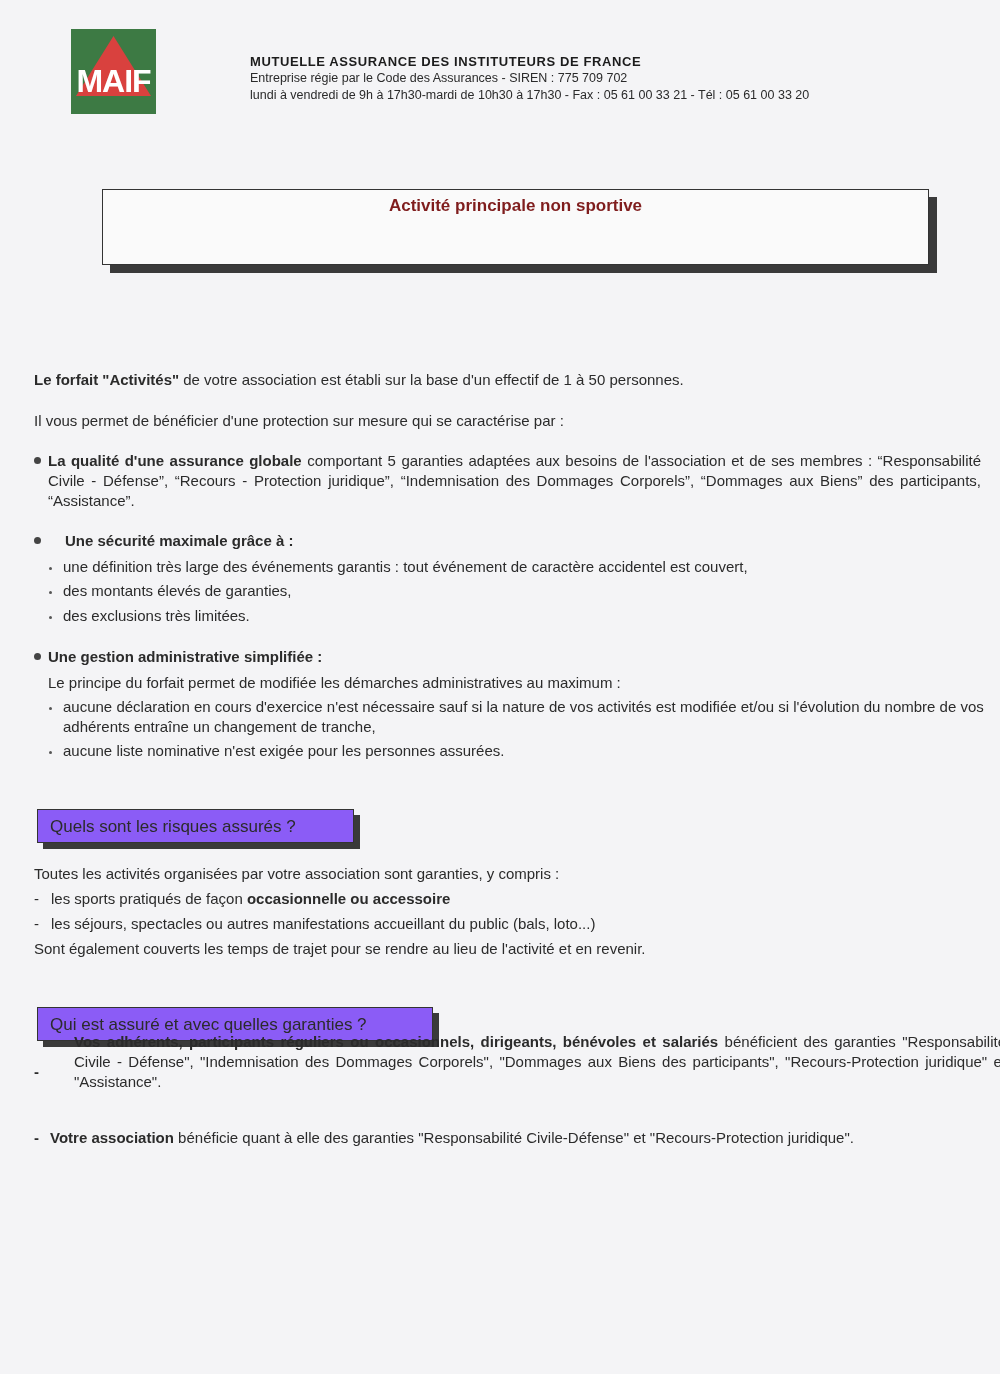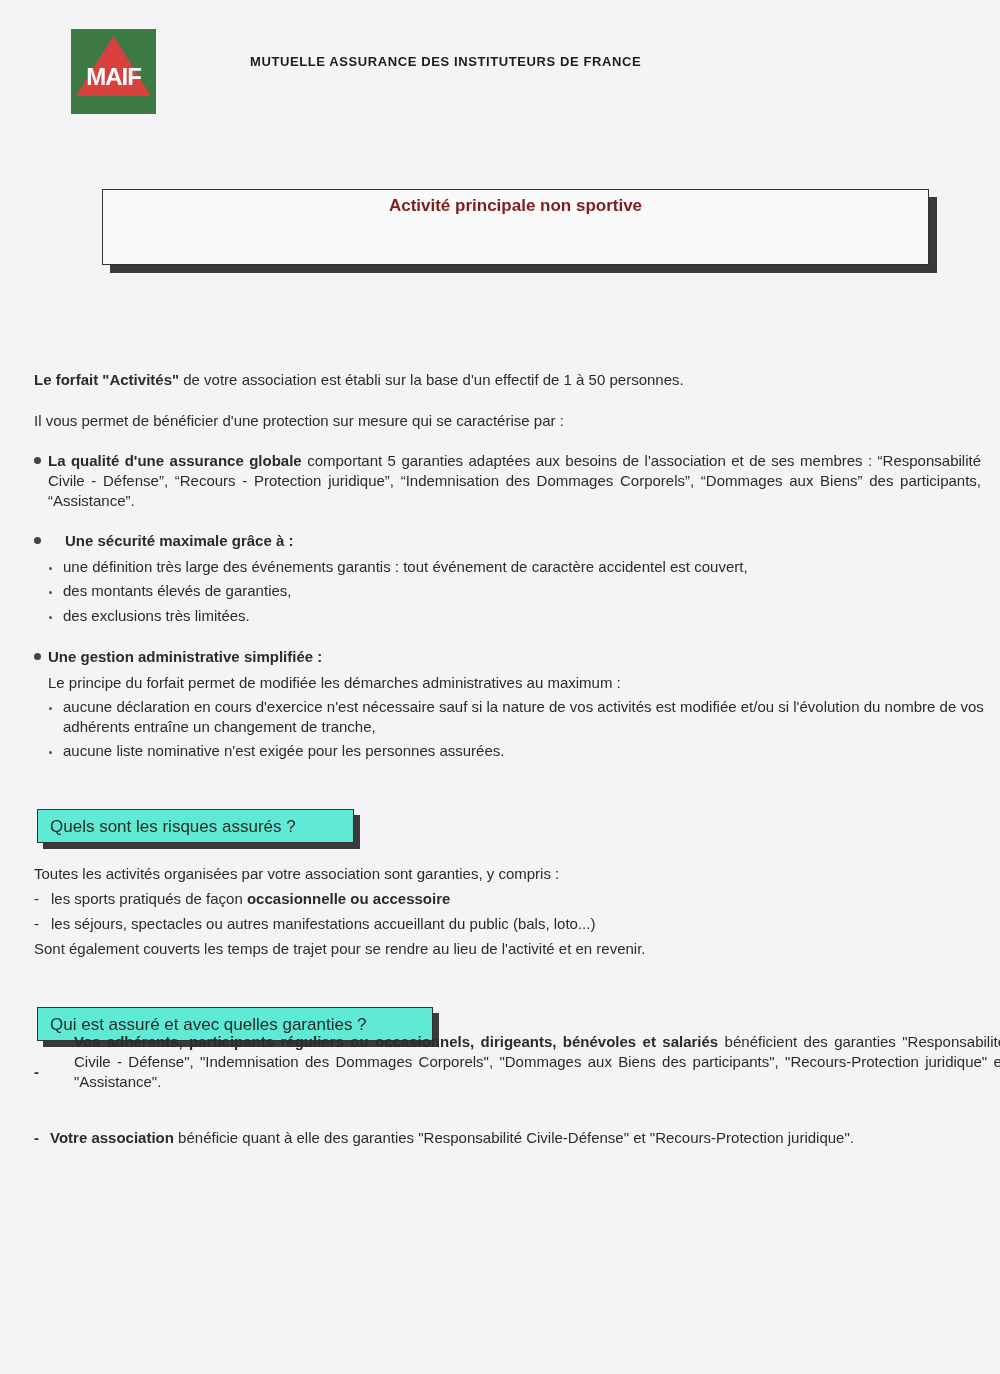--- a/index.html
+++ b/index.html
@@ -9,21 +9,21 @@
     position: relative; overflow: hidden;
     font-family: "Liberation Sans", sans-serif;
     color: #222;
   }
   .abs { position: absolute; }
   
   .logo { left: 71px; top: 29px; width: 85px; height: 85px; background: #3d7a44; overflow: hidden; }
   .logo svg { display: block; }
   .logo-text {
     position: absolute; left: 0; right: 0; top: 34px; text-align: center;
-    color: #fff; font-weight: bold; font-size: 24px; letter-spacing: -1px;
+    color: #fff; font-weight: bold; font-size: 32px; letter-spacing: -1px;
     font-family: "Liberation Sans", sans-serif;
   }
   
   .org { left: 250px; top: 53px; font-size: 12.5px; line-height: 17px; color: #2a2a2a; }
   .org .org-name { font-weight: bold; font-size: 13px; letter-spacing: 0.6px; color: #1c1c1c; }
   
   .title-box {
     left: 102px; top: 189px; width: 825px; height: 74px;
     border: 1px solid #333; background: #fafafa;
     box-shadow: 8px 8px 0 #3a3a3a;
@@ -36,38 +36,40 @@
   .b { font-weight: bold; }
   .justify { text-align: justify; text-align-last: left; }
   .bullet-dot {
     position: absolute; width: 7px; height: 7px; border-radius: 50%; background: #444;
   }
   .small-dot {
     position: absolute; width: 3px; height: 3px; border-radius: 50%; background: #555;
   }
   
   .sec-box {
-    border: 1px solid #333; background: #5eead4;
+    border: 1px solid #333; background: #8b5cf6;
     box-shadow: 6px 6px 0 #3a3a3a;
     font-size: 17px; color: #2b2b2b;
     padding: 0 12px; line-height: 34px; height: 34px; box-sizing: border-box;
   }
 </style>
 </head>
 <body>
 
 <div class="abs logo">
   <svg width="85" height="85" viewBox="0 0 85 85">
     <polygon points="42.5,7 80,67 5,67" fill="#d9413e"></polygon>
   </svg>
   <div class="logo-text">MAIF</div>
 </div>
 
 <div class="abs org">
   <div class="org-name">MUTUELLE ASSURANCE DES INSTITUTEURS DE FRANCE</div>
+  <div>Entreprise régie par le Code des Assurances - SIREN : 775 709 702</div>
+  <div>lundi à vendredi de 9h à 17h30-mardi de 10h30 à 17h30 - Fax : 05 61 00 33 21 - Tél : 05 61 00 33 20</div>
 </div>
 
 <div class="abs title-box">
   <div class="t2">Activité principale non sportive</div>
 </div>
 
 <div class="abs txt" style="left:34px; top:370px; width:950px;">
   <span class="b">Le forfait "Activités"</span><span> de votre association est établi sur la base d'un effectif de 1 à 50 personnes.</span>
 </div>
 <div class="abs txt" style="left:34px; top:411px; width:950px;">Il vous permet de bénéficier d'une protection sur mesure qui se caractérise par :</div>

